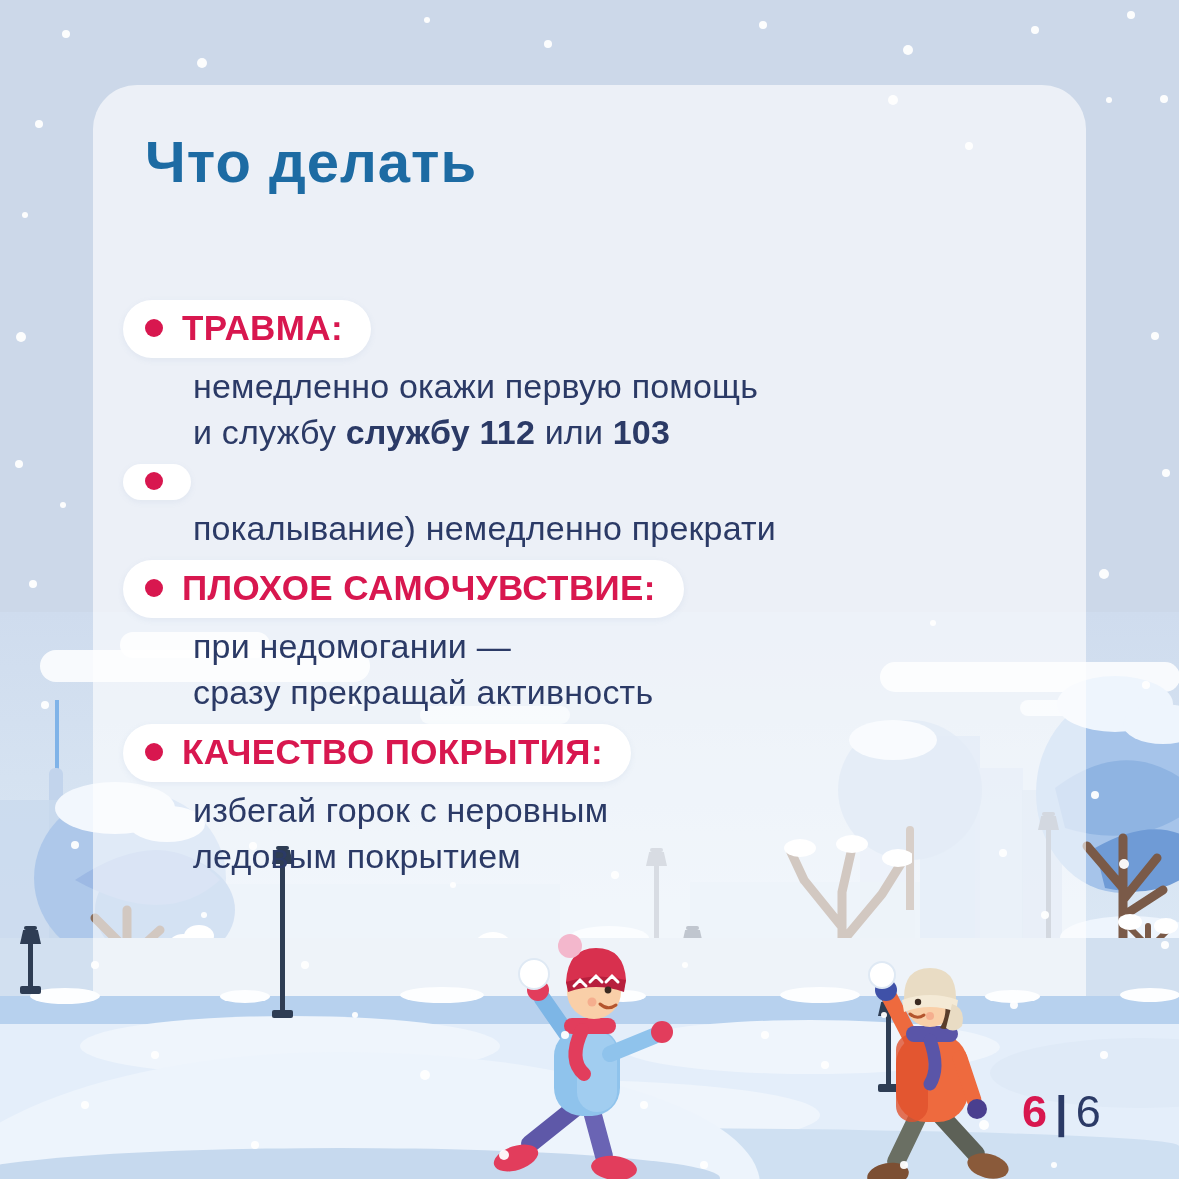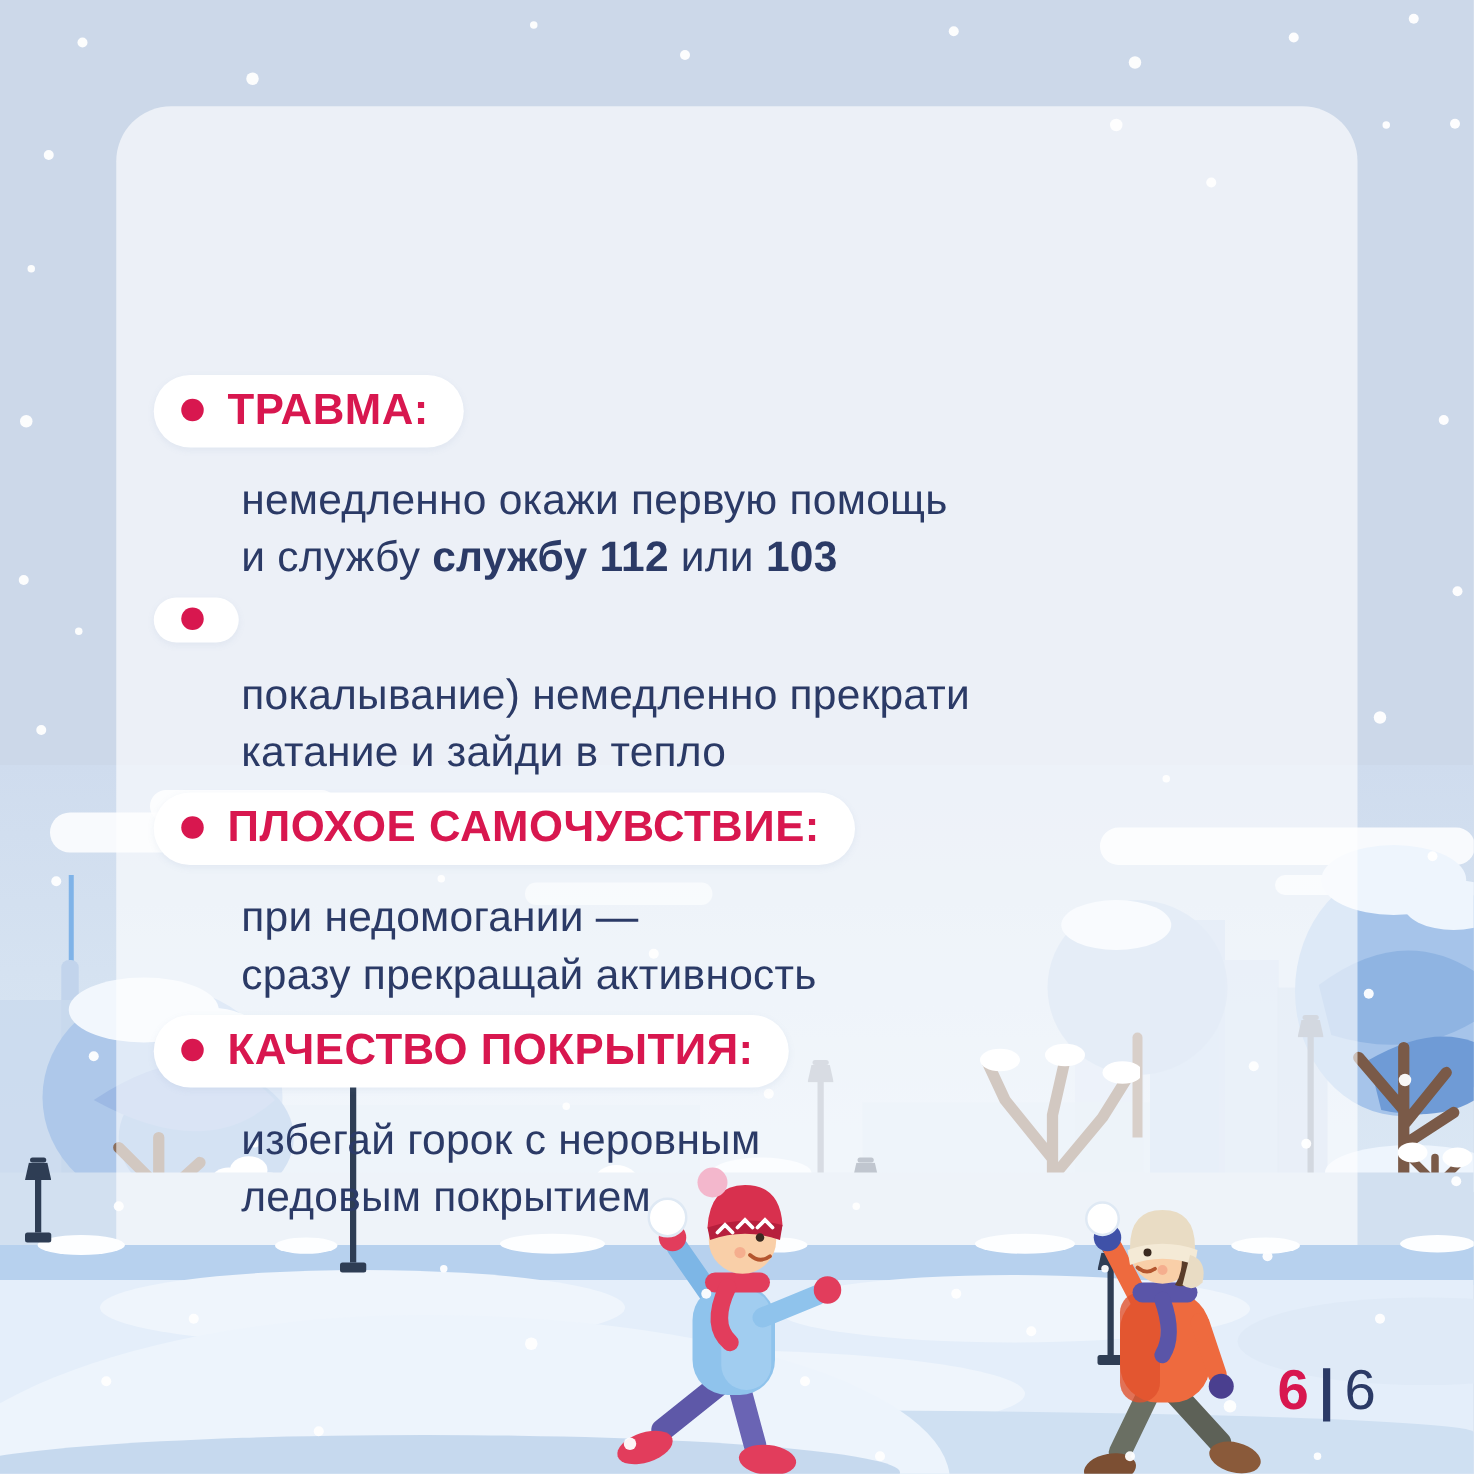--- a/index.html
+++ b/index.html
@@ -52,21 +52,21 @@
   .t2wrap{display:inline-block;margin-left:-28px;margin-top:13px;background:#fff;
           border-radius:36px;padding:12px 32px 15px 28px;box-shadow:0 2px 6px rgba(120,150,190,.12);}
   .t2{font-size:58px;font-weight:bold;color:var(--blue);letter-spacing:1px;}
 
   .items{position:absolute;left:145px;top:300px;width:910px;}
   .item + .item{margin-top:9px;}
   .ihead{display:inline-flex;align-items:center;gap:19px;background:#fff;border-radius:32px;
          padding:8px 28px 10px 22px;margin-left:-22px;box-shadow:0 2px 6px rgba(120,150,190,.10);}
   .dot{width:18px;height:18px;border-radius:50%;background:var(--red);flex:0 0 auto;}
   .htxt{font-size:35px;font-weight:bold;color:var(--red);letter-spacing:.4px;white-space:nowrap;}
-  .ibody{margin:19px 0 0 48px;font-size:34px;color:var(--navy);letter-spacing:.2px;}
+  .ibody{margin:5px 0 0 48px;font-size:34px;color:var(--navy);letter-spacing:.2px;}
   .ibody .ln{display:block;line-height:46px;white-space:nowrap;}
   .ibody b{font-weight:bold;}
 
   .pagenum{position:absolute;left:1022px;top:1086px;font-size:45px;color:var(--navy);letter-spacing:2px;}
   .pagenum .cur{color:var(--red);font-weight:bold;}
   .pagenum .sep{font-weight:bold;padding:0 6px;}
   .pagenum .tot{font-weight:normal;}
 
   
   #snowfall{position:absolute;left:0;top:0;width:6px;height:6px;border-radius:50%;background:transparent;opacity:.95;
@@ -297,20 +297,21 @@
       <path d="M72 64 q7 6 14 1" stroke="#b4552e" stroke-width="3" fill="none"></path>
       <circle cx="92" cy="66" r="4" fill="#f5a88a" opacity=".85"></circle>
     </g>
   </svg>
 </div>
 
 <div id="snowfall" class="abs"></div>
 
 <div id="content">
   <div class="title">
+    <div class="t1">Что делать</div>
   </div>
 
   <div class="items">
 
     <div class="item">
       <div class="ihead">
         <span class="dot"></span>
         <span class="htxt">ТРАВМА:</span>
       </div>
       <div class="ibody">
@@ -318,21 +319,20 @@
         <span class="ln"><span>и службу </span><b>службу 112</b><span> или </span><b>103</b></span>
       </div>
     </div>
 
     <div class="item">
       <div class="ihead">
         <span class="dot"></span>
       </div>
       <div class="ibody">
         <span class="ln">покалывание) немедленно прекрати</span>
-        <span class="ln">катание и зайди в тепло</span>
       </div>
     </div>
 
     <div class="item">
       <div class="ihead">
         <span class="dot"></span>
         <span class="htxt">ПЛОХОЕ САМОЧУВСТВИЕ:</span>
       </div>
       <div class="ibody">
         <span class="ln">при недомогании —</span>

